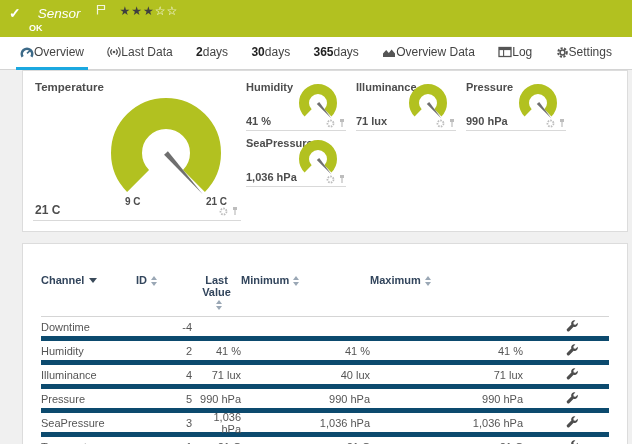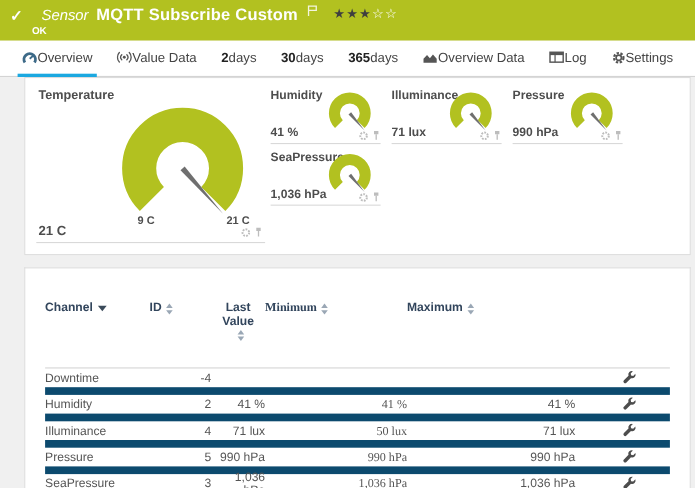--- a/index.html
+++ b/index.html
@@ -50,28 +50,28 @@
     grid-template-columns:repeat(3,100px); column-gap:10px; row-gap:6px; }
   .small-panel { position:relative; width:100px; height:50px; }
   .small-panel .panel-label { left:0; top:0; font-size:11px; }
   .small-gauge { position:absolute; top:2px; right:6px; }
   .small-value { position:absolute; left:0; bottom:4px; font-size:11px; font-weight:bold; color:#4d4d4d; }
   .small-panel .panel-divider { left:0; right:0; bottom:0; }
   .small-panel .corner-icons { right:0; bottom:3px; }
 
   
   .table-inner { padding:0 18px; }
-  .thead { display:flex; align-items:flex-start; padding-top:30px; padding-bottom:24px;
+  .thead { display:flex; align-items:flex-start; padding-top:30px; padding-bottom:6px;
     border-bottom:1px solid #d5d5d5; font-size:11px; font-weight:bold; color:#32455c; }
-  .trow { display:flex; align-items:center; height:24px; border-bottom:7px solid #0c4a6e;
+  .trow { display:flex; align-items:center; height:24px; border-bottom:5px solid #0c4a6e;
     font-size:11px; color:#555; }
   .c-channel { flex:0 0 95px; text-align:left; }
   .c-id { flex:0 0 56px; text-align:right; }
   .c-last { flex:0 0 49px; text-align:right; }
-  .c-min { flex:0 0 129px; text-align:right;font-family:Liberation Serif, serif; }
+  .c-min { flex:0 0 129px; text-align:right; }
   .c-max { flex:0 0 153px; text-align:right; }
   .c-act { flex:1; text-align:right; padding-right:30px; }
   .thead .cell { display:inline-flex; justify-content:flex-start; cursor:pointer; }
   .thead .c-channel { justify-content:flex-start; }
   .thead .c-last { justify-content:center; text-align:center; }
   .hcell-inner { display:inline-flex; align-items:flex-start; }
   .sort { display:inline-flex; flex-direction:column; gap:2px; margin-left:4px; margin-top:2px; }
   .sort .up { width:0; height:0; border-left:3.5px solid transparent; border-right:3.5px solid transparent;
     border-bottom:4px solid #9aa7b5; }
   .sort .dn { width:0; height:0; border-left:3.5px solid transparent; border-right:3.5px solid transparent;
@@ -80,21 +80,20 @@
     border-top:5px solid #3a4a5a; margin-left:5px; margin-top:4px; }
   .wrench { cursor:pointer; display:inline-block; vertical-align:middle; }
 </style>
 </head>
 <body>
 
 <div class="topbar">
   <div class="topbar-main">
     <span class="check">✓</span>
     <span class="kind">Sensor</span>
-    <span class="title">MQTT Subscribe Custom</span>
     <span class="flag">
       <svg width="10" height="11" viewBox="0 0 10 11">
           <path d="M1.5 1 v9.5 M1.5 1.5 h7 v4 h-7" fill="none" stroke="#ffffff" stroke-width="1.2"></path>
         </svg>
     </span>
     <span class="stars"><span class="full">★★★</span><span class="empty">☆☆</span></span>
   </div>
   <div class="status-ok">OK</div>
 </div>
 
@@ -104,21 +103,21 @@
       <path d="M2.6 10.8 A5.2 5.2 0 1 1 11.4 10.8" fill="none" stroke="#3d6a88" stroke-width="2.6"></path>
       <path d="M7 7.4 L10.6 4.2" stroke="#3d6a88" stroke-width="1.6"></path>
     </svg>
     <span>Overview</span>
   </div>
   <div class="tab">
     <svg width="14" height="12" viewBox="0 0 14 12">
       <circle cx="7" cy="6" r="1.3" fill="#555"></circle>
       <path d="M4.7 3.7 a3.3 3.3 0 0 0 0 4.6 M2.5 1.7 a6.2 6.2 0 0 0 0 8.6 M9.3 3.7 a3.3 3.3 0 0 1 0 4.6 M11.5 1.7 a6.2 6.2 0 0 1 0 8.6" fill="none" stroke="#555" stroke-width="1.2" stroke-linecap="round"></path>
     </svg>
-    <span>Value Data</span>
+    <span>Last Data</span>
   </div>
   <div class="tab">
     <span class="tab-num">2</span>
     <span>days</span>
   </div>
   <div class="tab">
     <span class="tab-num">30</span>
     <span>days</span>
   </div>
   <div class="tab">
@@ -320,21 +319,21 @@
       <div class="c-max">41 %</div>
       <div class="c-act"><svg class="wrench" width="13" height="13" viewBox="0 0 15 15">
             <path d="M13.4 3.2a3.6 3.6 0 0 1-4.6 4.6L4 12.6a1.8 1.8 0 0 1-2.6-2.6L6.2 5.2a3.6 3.6 0 0 1 4.6-4.6L8.5 2.9l.4 2.2 2.2.4z" fill="#4d4d4d"></path>
           </svg></div>
     </div>
 
     <div class="trow">
       <div class="c-channel">Illuminance</div>
       <div class="c-id">4</div>
       <div class="c-last">71 lux</div>
-      <div class="c-min">50 lux</div>
+      <div class="c-min">40 lux</div>
       <div class="c-max">71 lux</div>
       <div class="c-act"><svg class="wrench" width="13" height="13" viewBox="0 0 15 15">
             <path d="M13.4 3.2a3.6 3.6 0 0 1-4.6 4.6L4 12.6a1.8 1.8 0 0 1-2.6-2.6L6.2 5.2a3.6 3.6 0 0 1 4.6-4.6L8.5 2.9l.4 2.2 2.2.4z" fill="#4d4d4d"></path>
           </svg></div>
     </div>
 
     <div class="trow">
       <div class="c-channel">Pressure</div>
       <div class="c-id">5</div>
       <div class="c-last">990 hPa</div>

